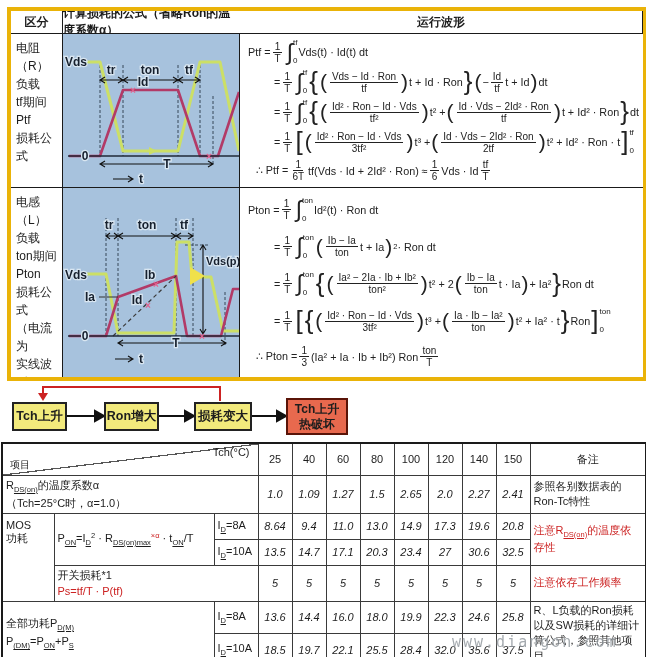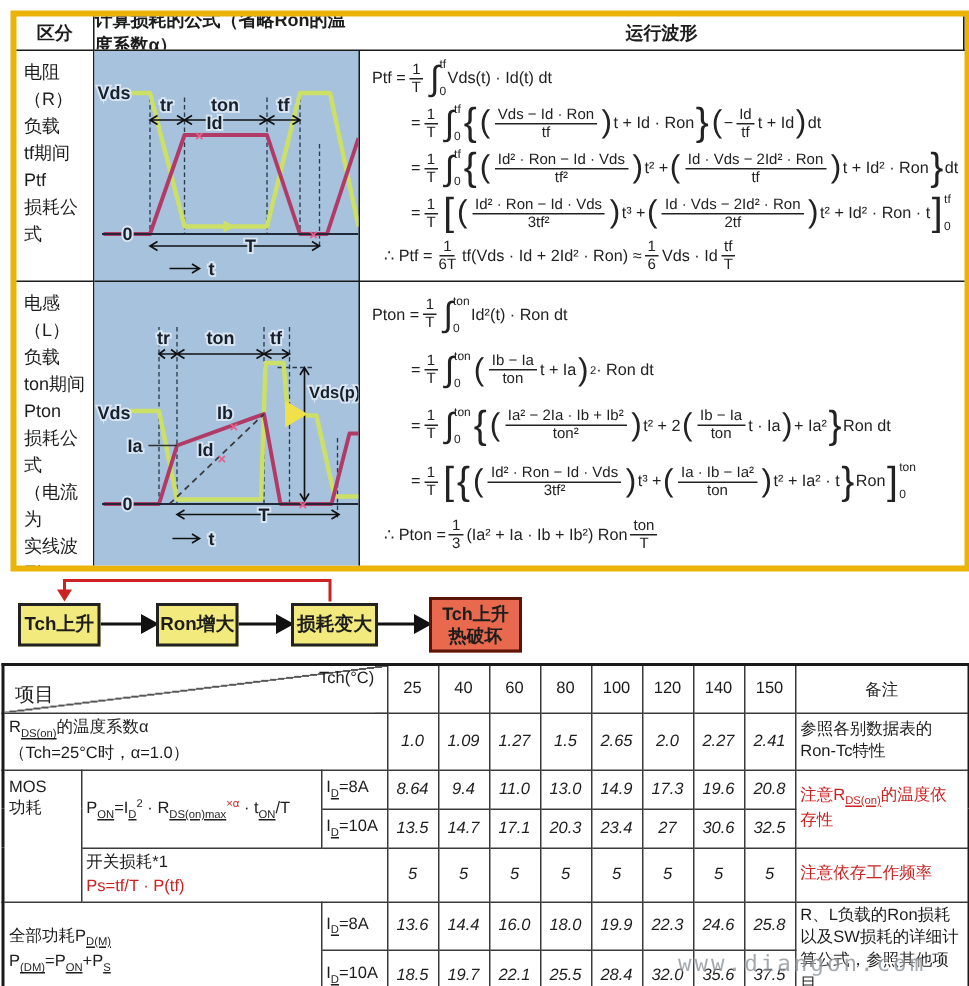--- a/index.html
+++ b/index.html
@@ -51,21 +51,21 @@
   
   .btable{position:absolute;left:1px;top:442px;width:644px;border-collapse:collapse;table-layout:fixed;
           border:2px solid #1a1a1a;font-size:11px;}
   .btable td{border:1px solid #3a3a3a;vertical-align:middle;padding:1px 3px;box-sizing:border-box;}
   .btable td.val{text-align:center;font-style:italic;}
   .btable td.th{text-align:center;font-weight:normal;}
   .corner{position:relative;background:
      linear-gradient(to bottom right,transparent calc(50% - .6px),#555 calc(50% - .6px),
                      #555 calc(50% + .6px),transparent calc(50% + .6px));}
   .corner .ctop{position:absolute;top:2px;right:8px;font-size:11px;}
-  .corner .cbot{position:absolute;bottom:3px;left:7px;font-size:13px;}
+  .corner .cbot{position:absolute;bottom:3px;left:7px;font-size:10px;}
   .lblcell{line-height:1.5;}
   .pre{white-space:pre-line;}
   .remark{line-height:1.4;font-size:11px;padding:2px 5px;}
 
   
   .wm{position:absolute;left:452px;top:633px;font-family:"DejaVu Sans Mono",monospace;
       font-size:15px;letter-spacing:2px;color:#8f969c;opacity:.8;text-shadow:0 0 2px #fff;}
 </style>
 </head>
 <body>

